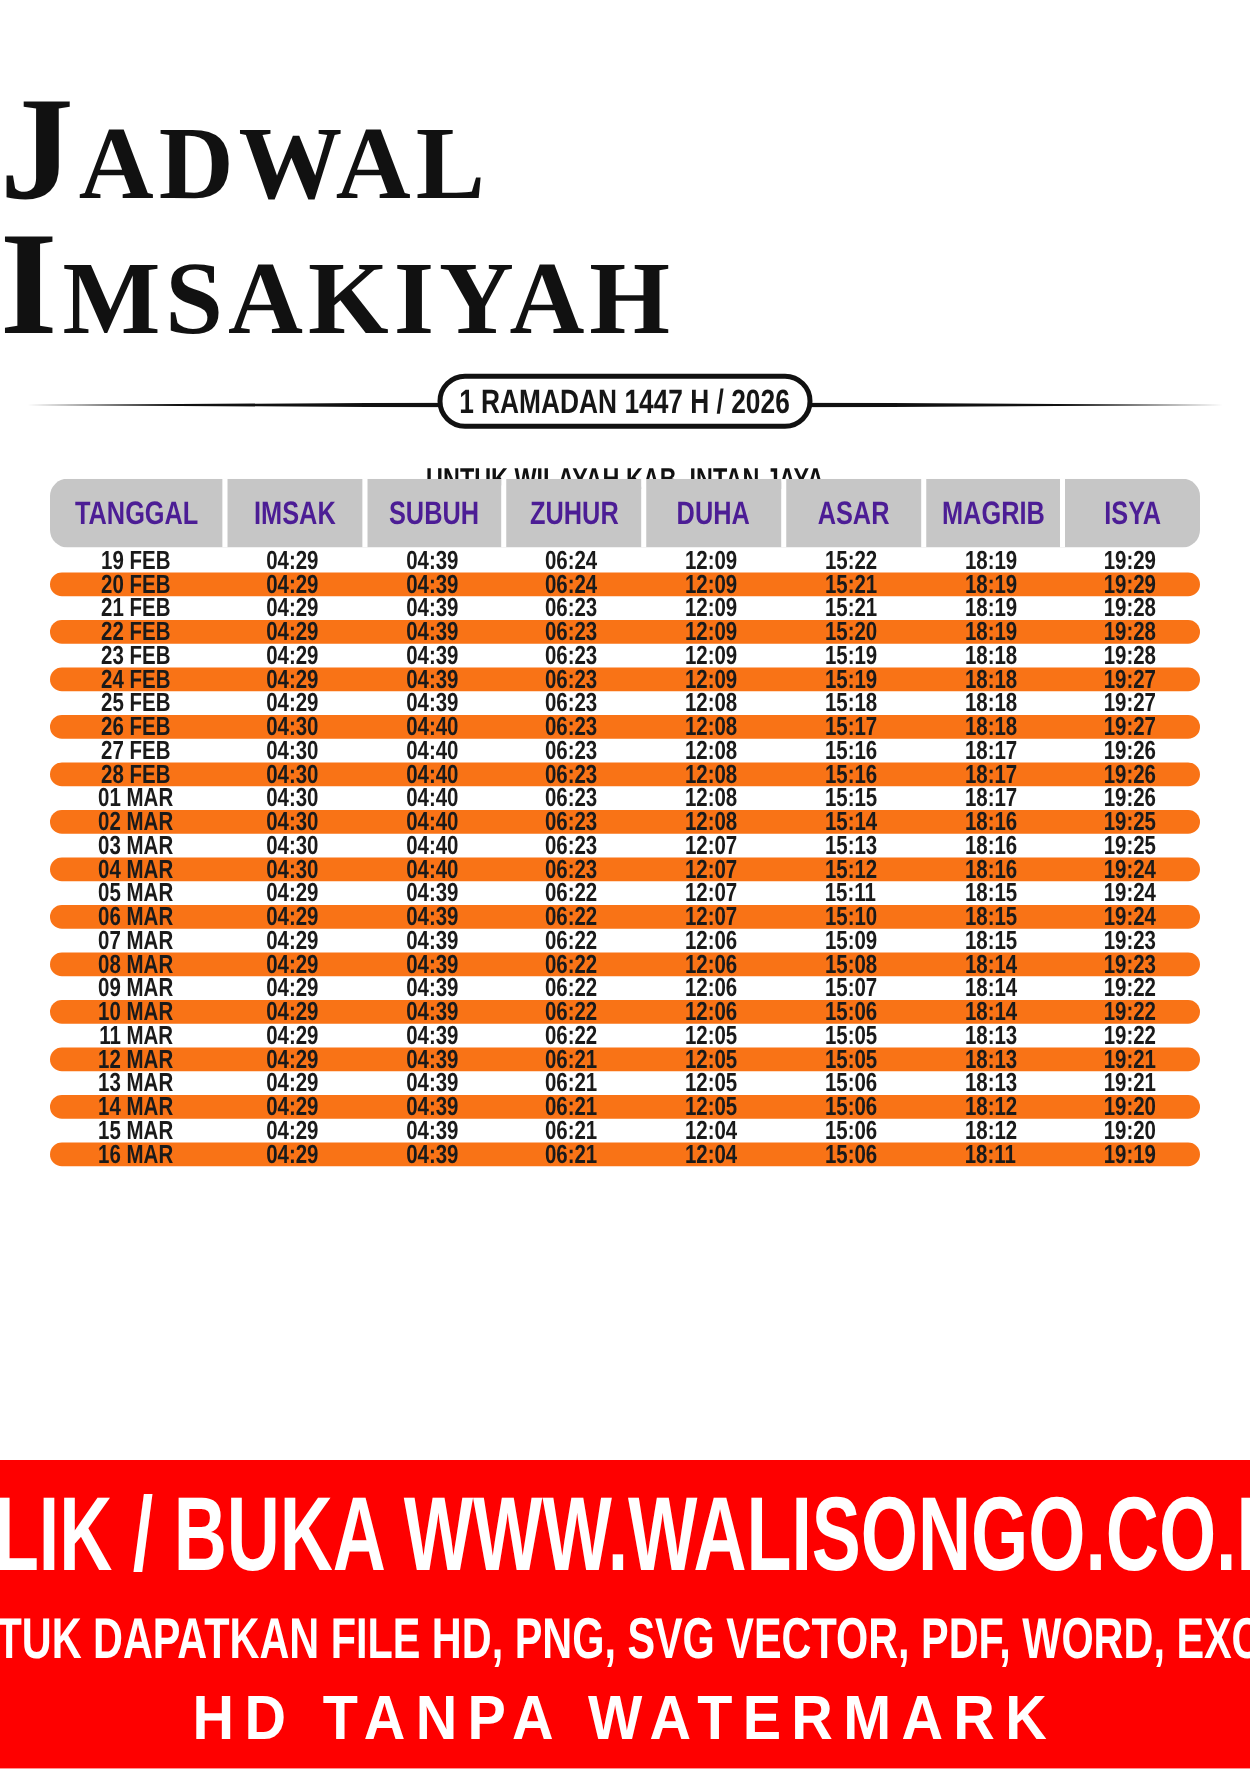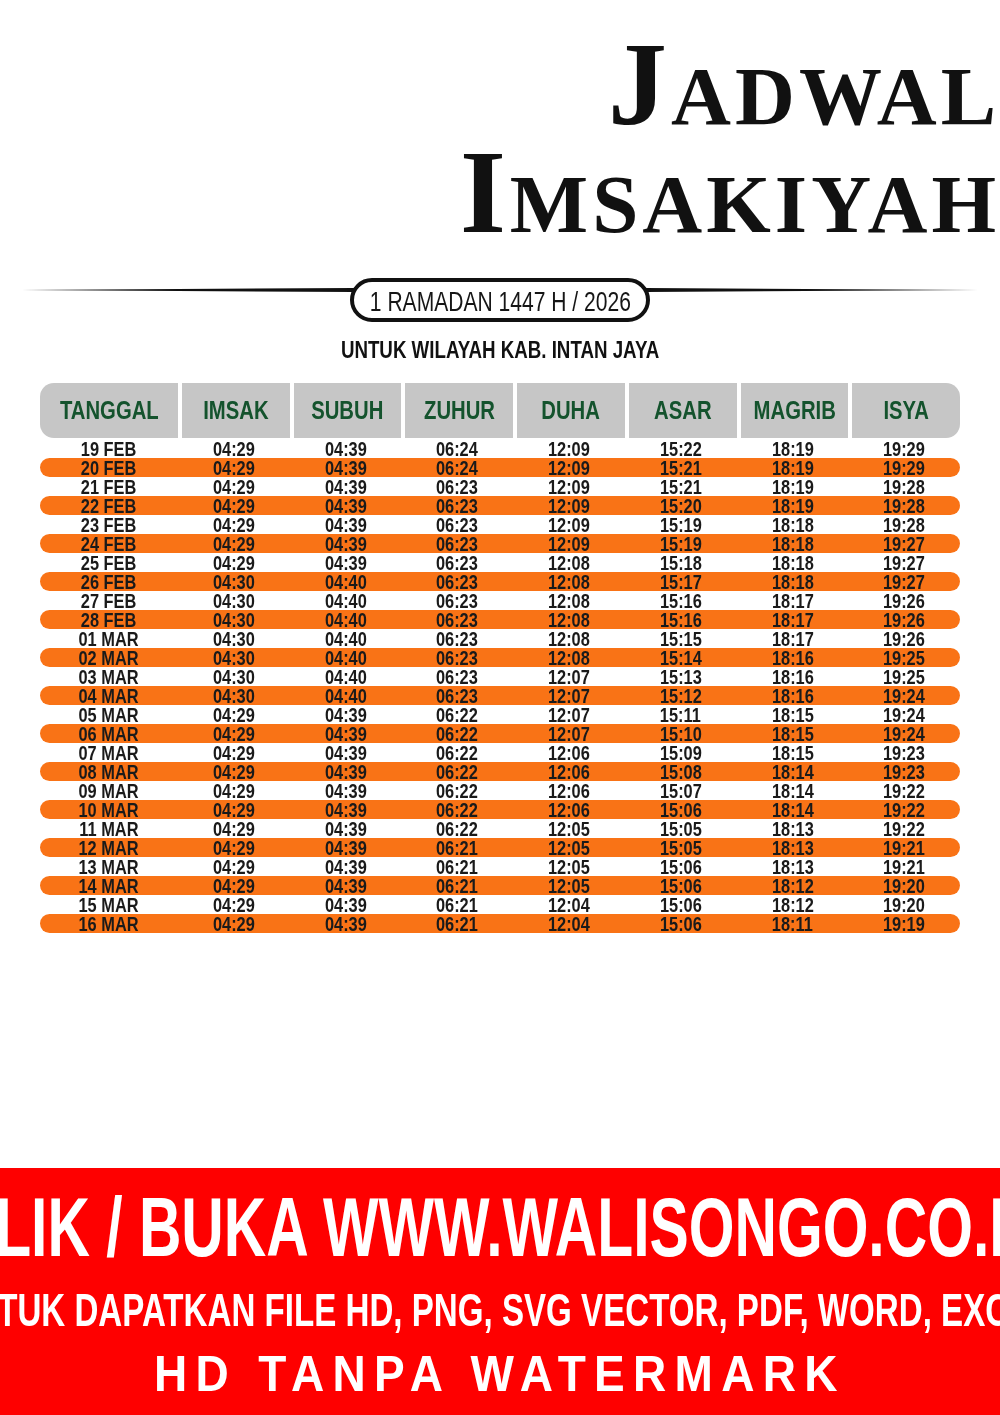--- a/index.html
+++ b/index.html
@@ -5,53 +5,53 @@
   html,body{margin:0;padding:0;background:#fff;}
   .page{
     position:relative;
     width:1000px;height:1415px;
     background:#fff;
     overflow:hidden;
     font-family:"Liberation Sans", sans-serif;
     color:#161616;
   }
   
-  .title-wrap{padding-top:26px;text-align:right;line-height:1;}
+  .title-wrap{padding-top:60px;text-align:left;line-height:1;}
   .title-line{
     font-family:"Liberation Serif", serif;
     font-weight:bold;
     font-variant:small-caps;
     font-size:118px;
     letter-spacing:4px;
     color:#111;
     display:block;
   }
   .title-line.l2{margin-top:-10px;}
   
   .divider{position:relative;height:52px;margin-top:10px;}
   .d-line{position:absolute;top:26px;height:4px;background:#111;}
   .d-line.left{left:22px;right:calc(50% + 146px);clip-path:polygon(0 50%,100% 0,100% 100%);}
   .d-line.right{right:22px;left:calc(50% + 146px);clip-path:polygon(100% 50%,0 0,0 100%);}
   .badge{
-    position:absolute;left:50%;top:16px;transform:translateX(-50%);
+    position:absolute;left:50%;top:3px;transform:translateX(-50%);
     width:292px;height:36px;
     background:#fff;border:4px solid #111;border-radius:24px;
-    display:flex;align-items:flex-end;justify-content:center;
-    font-weight:normal;font-size:27px;white-space:nowrap;
+    display:flex;align-items:center;justify-content:center;
+    font-weight:bold;font-size:27px;white-space:nowrap;
   }
   
   .cx{display:inline-block;transform:scaleX(0.78);transform-origin:50% 50%;white-space:nowrap;}
   
   .subtitle{margin-top:22px;text-align:center;font-weight:bold;font-size:24px;color:#111;}
   
   .table-wrap{position:absolute;top:383px;left:40px;width:920px;height:785px;overflow:hidden;}
   .thead{display:flex;height:55px;border-radius:14px;overflow:hidden;}
   .thead .cell{
     background:#c6c6c6;display:flex;align-items:center;justify-content:center;
-    font-weight:bold;font-size:26px;color:#14532d;
+    font-weight:bold;font-size:26px;color:#4c1d95;
     border-left:4px solid #fff;box-sizing:border-box;
   }
   .thead .cell:first-child{border-left:none;}
   .trows{margin-top:1px;}
   .trow{display:flex;height:19px;align-items:center;border-radius:15px;}
   .trow.alt{background:#f97316;}
   .cell{box-sizing:border-box;text-align:center;}
   .c0{width:15%;}
   .cn{width:12.1428%;}
   .trow .cell{

